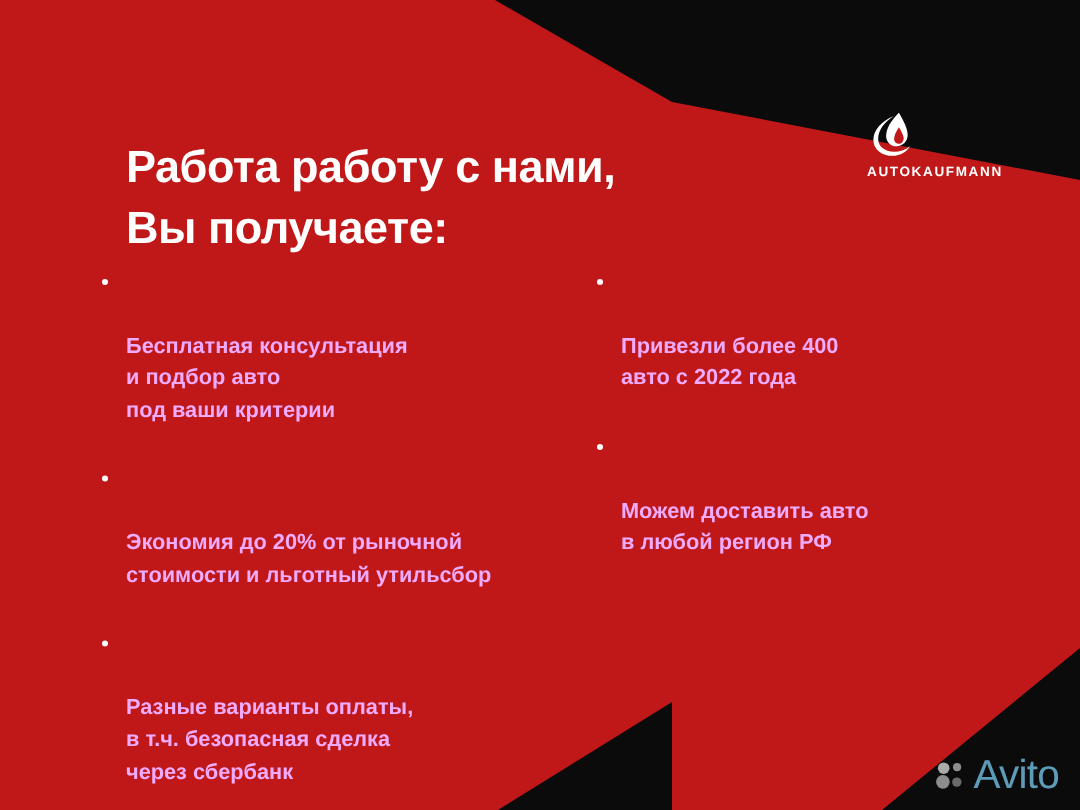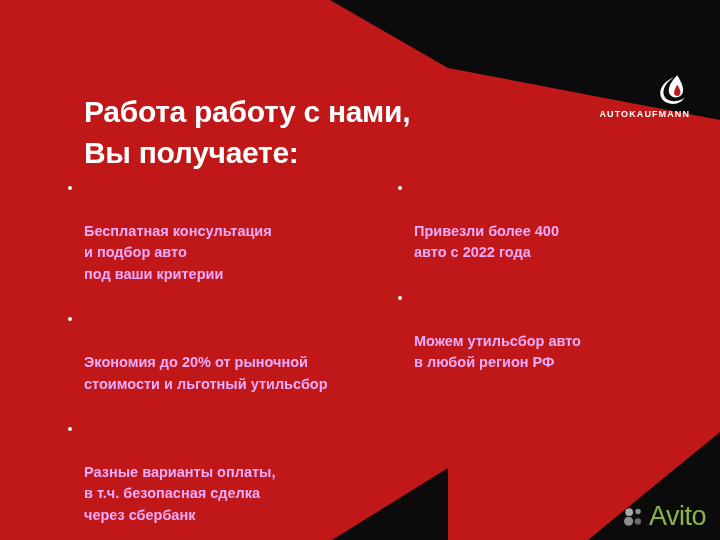--- a/index.html
+++ b/index.html
@@ -42,21 +42,21 @@
   }
 
   
   .logo {
     position: absolute;
     left: 578px;
     top: 72px;
     width: 112px;
     display: flex;
     flex-direction: column;
-    align-items: flex-end;
+    align-items: flex-start;
     gap: 3px;
   }
   .logo-mark {
     width: 34px;
     height: 34px;
     display: block;
   }
   .logo-word {
     color: #FFFFFF;
     font-size: 9px;
@@ -107,21 +107,21 @@
     align-items: center;
     gap: 5px;
     opacity: 0.72;
   }
   .avito-dots {
     width: 21px;
     height: 21px;
     display: block;
   }
   .avito-word {
-    color: #bef264;
+    color: #7dd3fc;
     font-size: 27px;
     font-weight: 400;
     letter-spacing: -0.5px;
     line-height: 1;
   }
 </style>
 </head>
 <body>
 
 <div id="banner">
@@ -173,21 +173,21 @@
     </div>
 
     <div class="col-right">
       <div class="bullet">
         <span class="bullet-dot"></span>
         <span>Привезли более 400
 авто с 2022 года</span>
       </div>
       <div class="bullet">
         <span class="bullet-dot"></span>
-        <span>Можем утильсбор авто
+        <span>Можем доставить авто
 в любой регион РФ</span>
       </div>
     </div>
 
   </div>
 
   <div class="avito">
     <svg class="avito-dots" viewBox="0 0 24 24">
       <circle cx="7" cy="7" r="4.4" fill="#E8E8E8"></circle>
       <circle cx="17.2" cy="6.2" r="3.1" fill="#BFBFBF"></circle>

